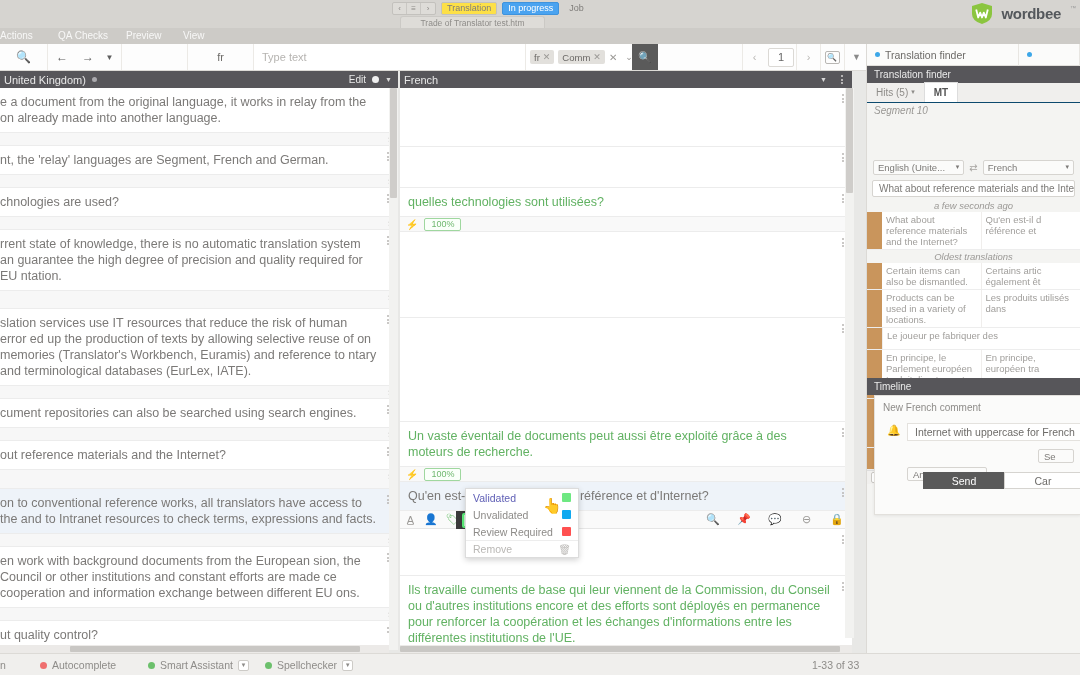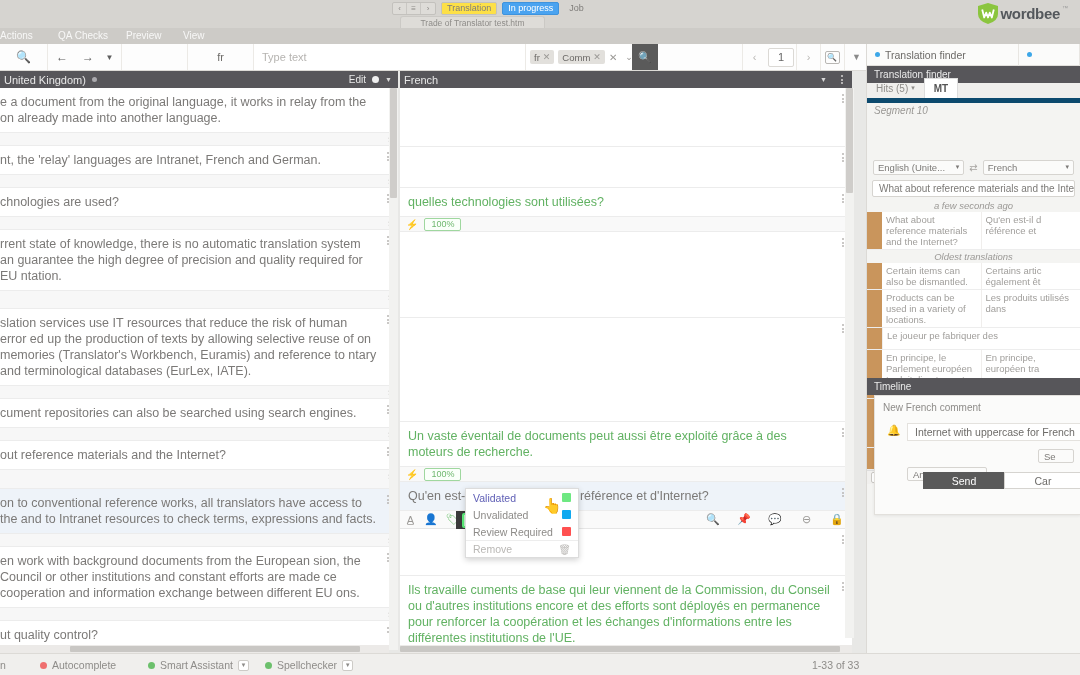--- a/index.html
+++ b/index.html
@@ -15,21 +15,21 @@
   .topbar{position:absolute;left:0;top:0;width:1080px;height:28px;background:#d6d4d0;}
   .topbar-center{position:absolute;left:388px;top:0;height:16px;display:flex;align-items:center;gap:5px;padding:0 4px;}
   .navbtns{display:flex;border:1px solid #c3c1bd;border-radius:2px;background:#dedcd8;height:13px;overflow:hidden;}
   .navbtns span{width:14px;display:flex;align-items:center;justify-content:center;font-size:8px;color:#8d8b88;border-right:1px solid #c9c7c3;}
   .navbtns span:last-child{border-right:none;}
   .chip{height:13px;display:flex;align-items:center;padding:0 5px;font-size:9px;border:1px solid #c3c1bd;border-radius:2px;background:#fde047;color:#7f7d7a;white-space:nowrap;}
   .chip.active{background:#4aa3f0;border-color:#3e93dd;color:#fff;}
   .chip.plain{border:none;background:transparent;}
   .browser-tab{position:absolute;left:400px;top:16px;width:145px;height:12px;background:#dedcd8;border:1px solid #cbc9c5;border-bottom:none;border-radius:3px 3px 0 0;
     display:flex;align-items:center;justify-content:center;font-size:8.5px;color:#8e8c89;overflow:hidden;white-space:nowrap;}
-  .logo{position:absolute;right:12px;top:3px;display:flex;align-items:center;gap:2px;}
+  .logo{position:absolute;right:4px;top:3px;display:flex;align-items:center;gap:9px;}
   .logo-mark{width:20px;height:21px;position:relative;}
   .logo-mark svg{display:block;}
   .logo-text{font-size:15px;color:#54585c;font-weight:bold;letter-spacing:-0.3px;}
   .logo-tm{font-size:6px;color:#9a9a9a;align-self:flex-start;margin-top:2px;}
 
   
   .menubar{position:absolute;left:0;top:28px;width:1080px;height:16px;background:#cdcbc7;}
   .menubar .mi{position:absolute;top:0;height:16px;line-height:16px;font-size:10px;color:#ffffff;opacity:.85;}
 
   
@@ -94,21 +94,21 @@
   .vscroll .thumb{position:absolute;left:1px;width:7px;background:#cfcdca;border-radius:1px;}
   .hscroll{position:absolute;height:8px;background:#eceae8;}
   .hscroll .thumb{position:absolute;top:1px;height:6px;background:#c9c7c4;border-radius:1px;}
 
   
   .side{position:absolute;left:866px;top:44px;width:214px;height:609px;background:#f4f4f2;border-left:1px solid #dcdad6;}
   .side-tabs{height:22px;background:#fbfbfa;display:flex;align-items:center;border-bottom:1px solid #e2e0dc;}
   .side-tab{display:flex;align-items:center;gap:5px;padding:0 8px;height:22px;font-size:10.5px;color:#6d6b68;border-right:1px solid #e8e6e2;}
   .bdot{width:5px;height:5px;border-radius:50%;background:#3da7e8;}
   .panel-head{height:17px;background:#57565a;color:#eaeaea;font-size:10px;display:flex;align-items:center;padding-left:7px;}
-  .tfbar{height:20px;display:flex;align-items:flex-end;background:#f0efed;border-bottom:5px solid #0c4a6e;}
+  .tfbar{height:20px;display:flex;align-items:flex-end;background:#f0efed;border-bottom:1px solid #0c4a6e;}
   .tfbar .t{height:20px;padding:0 9px;display:flex;align-items:center;font-size:10px;color:#8e8c89;gap:3px;}
   .tfbar .t.act{background:#fff;color:#555;border-left:1px solid #ddd;border-right:1px solid #ddd;border-top:1px solid #ddd;font-weight:bold;}
   .segline{height:14px;font-size:10px;color:#9a9895;font-style:italic;padding-left:7px;display:flex;align-items:center;background:#f4f4f2;}
   .lrow{height:22px;display:flex;align-items:center;gap:5px;padding:0 6px;background:#f4f4f2;margin-top:39px;}
   .lsel{flex:1;height:15px;border:1px solid #d6d4d0;background:#fbfbfa;border-radius:2px;display:flex;align-items:center;justify-content:space-between;padding:0 4px;font-size:9.5px;color:#7c7a77;overflow:hidden;white-space:nowrap;}
   .swap{color:#a6a4a1;font-size:10px;}
   .qbox{margin:2px 5px;height:17px;border:1px solid #d6d4d0;background:#fff;border-radius:2px;display:flex;align-items:center;padding:0 6px;font-size:10px;color:#7c7a77;overflow:hidden;white-space:nowrap;}
   .grp{height:13px;display:flex;align-items:center;justify-content:center;font-size:9.5px;font-style:italic;color:#9b9996;background:#f4f4f2;}
   .hit{display:flex;border-bottom:1px solid #ededed;background:#fff;min-height:22px;}
   .hit .bar{width:15px;background:#c9955c;flex:none;}
@@ -240,21 +240,21 @@
 </div>
 
 <div class="gridwrap" id="src-col">
   <div class="seg">
     <div class="txt">e a document from the original language, it works in relay from the on already made into another language.</div>
   </div>
   <div class="gapbar">
       <span class="grip">↕</span>
     </div>
   <div class="seg">
-    <div class="txt">nt, the 'relay' languages are Intranet, French and German.</div>
+    <div class="txt">nt, the 'relay' languages are Segment, French and German.</div>
     <span class="kebab">
         <i></i>
         <i></i>
         <i></i>
       </span>
   </div>
   <div class="gapbar">
       <span class="grip">↕</span>
     </div>
   <div class="seg">

